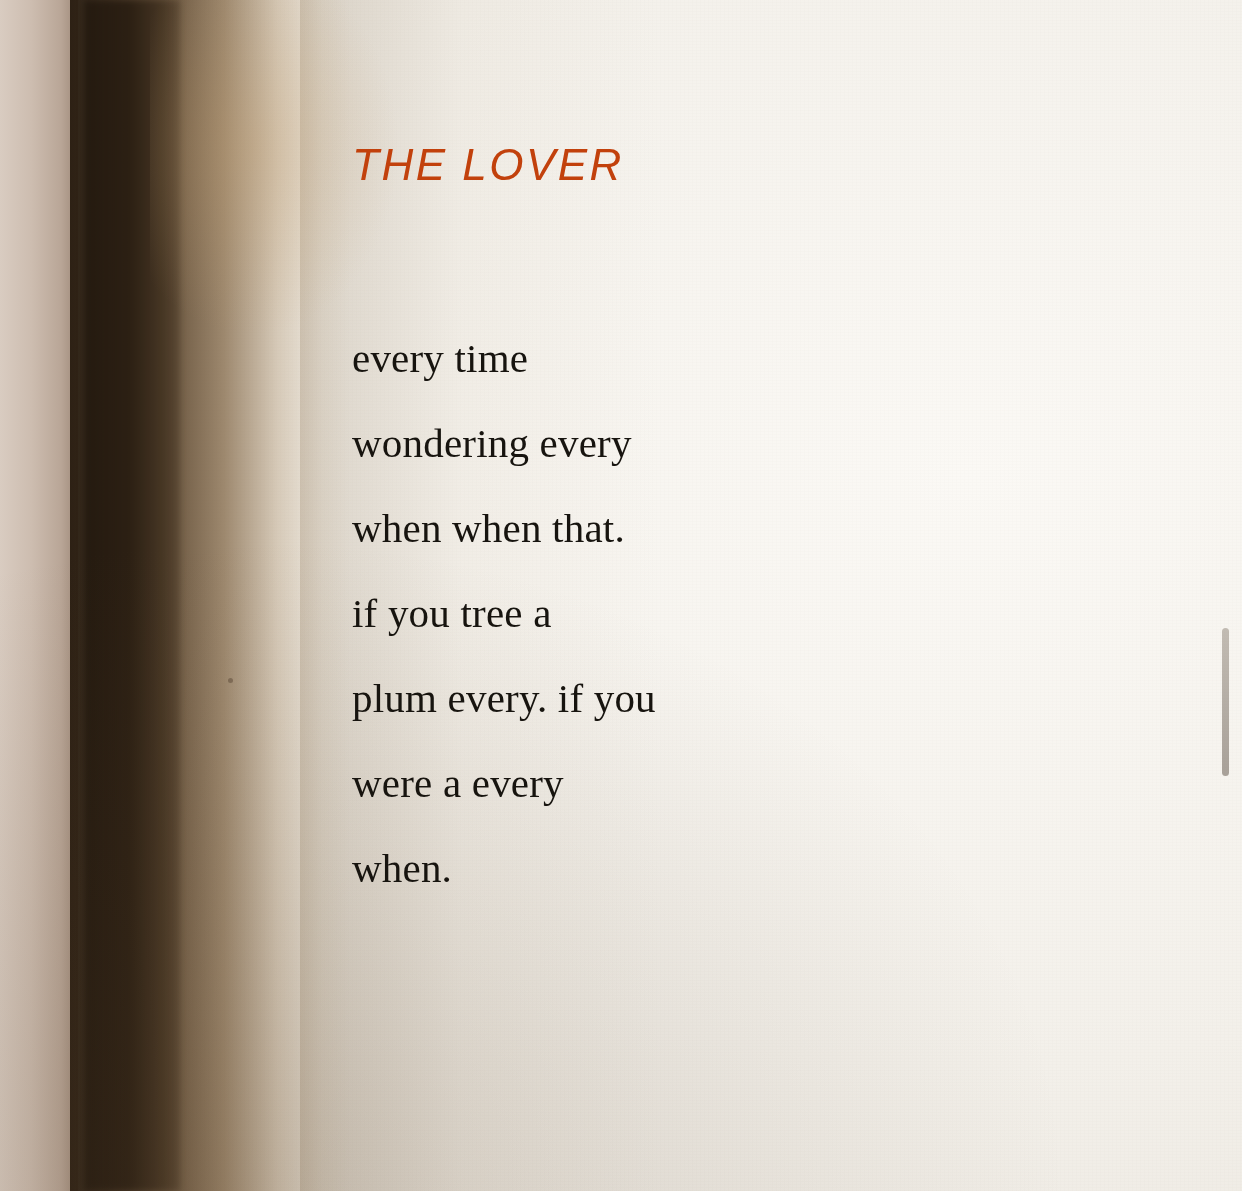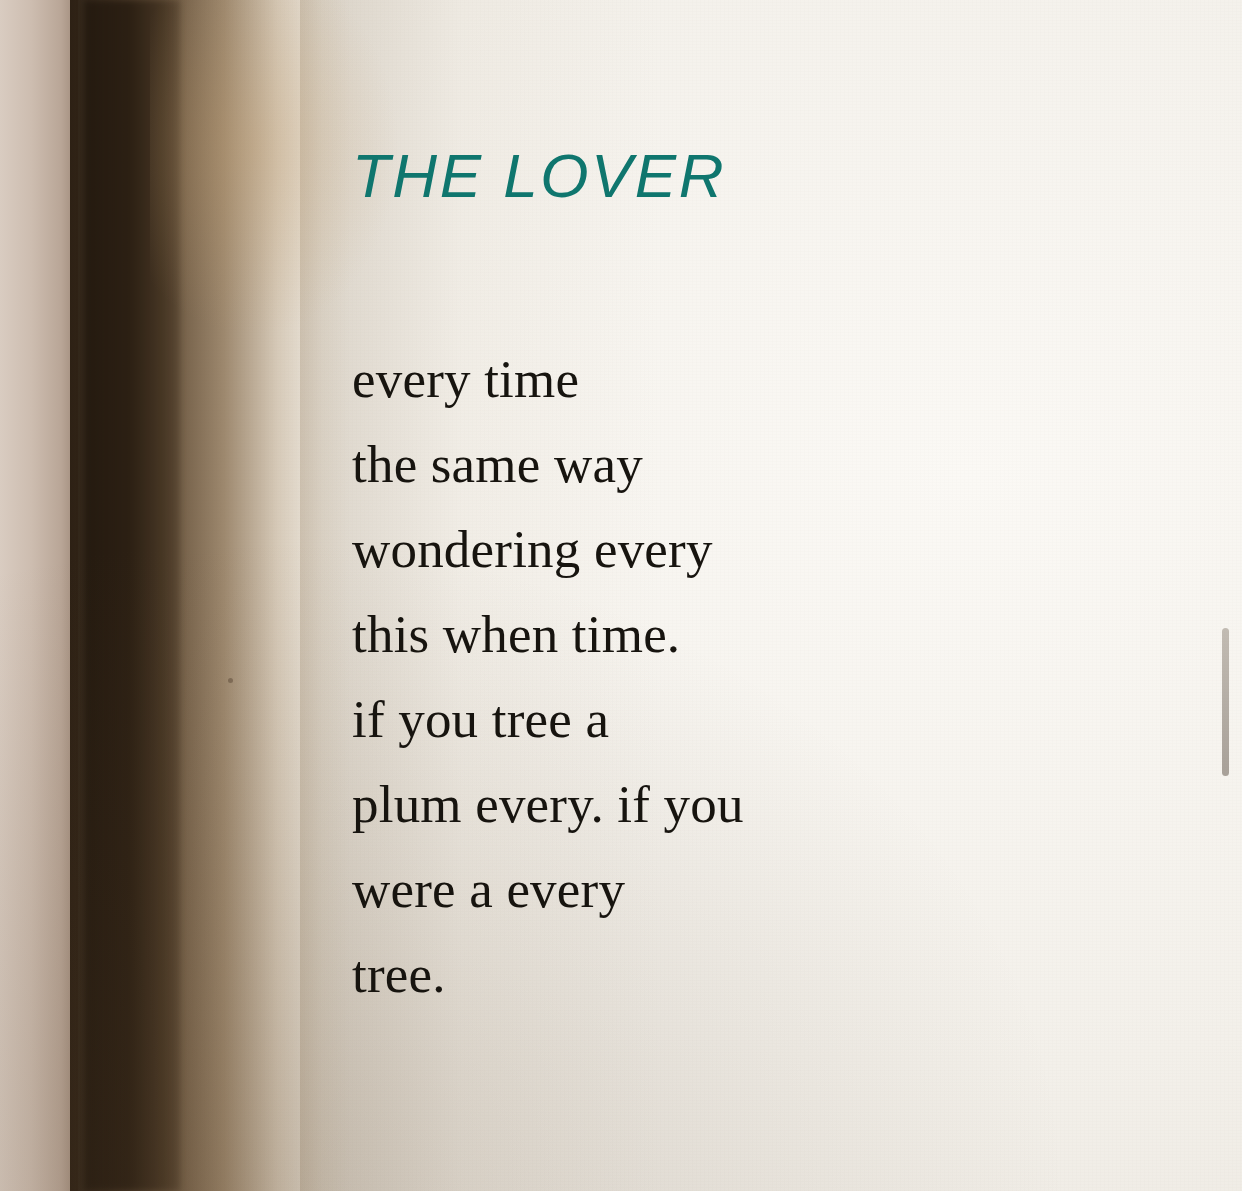--- a/index.html
+++ b/index.html
@@ -104,30 +104,30 @@
   .content {
     position: absolute;
     left: 352px;
     top: 140px;
     width: 640px;
   }
   .poem-title {
     font-family: "Liberation Sans", sans-serif;
     font-style: italic;
     font-weight: 400;
-    font-size: 62px;
+    font-size: 44px;
     letter-spacing: 2.5px;
-    color: #0f766e;
+    color: #c2410c;
     margin: 0 0 126px 0;
     white-space: nowrap;
   }
   .poem-body {
     margin: 0;
     font-family: "Liberation Serif", serif;
-    font-size: 53px;
+    font-size: 41px;
     line-height: 85px;
     color: #17140f;
     letter-spacing: .2px;
   }
   .poem-line { display: block; white-space: nowrap; }
 
   
   .speck {
     position: absolute;
     left: 228px; top: 678px;
@@ -151,25 +151,24 @@
   <div class="gutter-fade"></div>
   <div class="gutter-glow"></div>
   <div class="vignette"></div>
 
   <div class="speck"></div>
 
   <div class="content">
     <h1 class="poem-title">THE LOVER</h1>
     <p class="poem-body">
       <span class="poem-line">every time</span>
-      <span class="poem-line">the same way</span>
       <span class="poem-line">wondering every</span>
-      <span class="poem-line">this when time.</span>
+      <span class="poem-line">when when that.</span>
       <span class="poem-line">if you tree a</span>
       <span class="poem-line">plum every. if you</span>
       <span class="poem-line">were a every</span>
-      <span class="poem-line">tree.</span>
+      <span class="poem-line">when.</span>
     </p>
   </div>
 
   <div class="edge-pill"></div>
 
 </div>
 
 </body></html>

